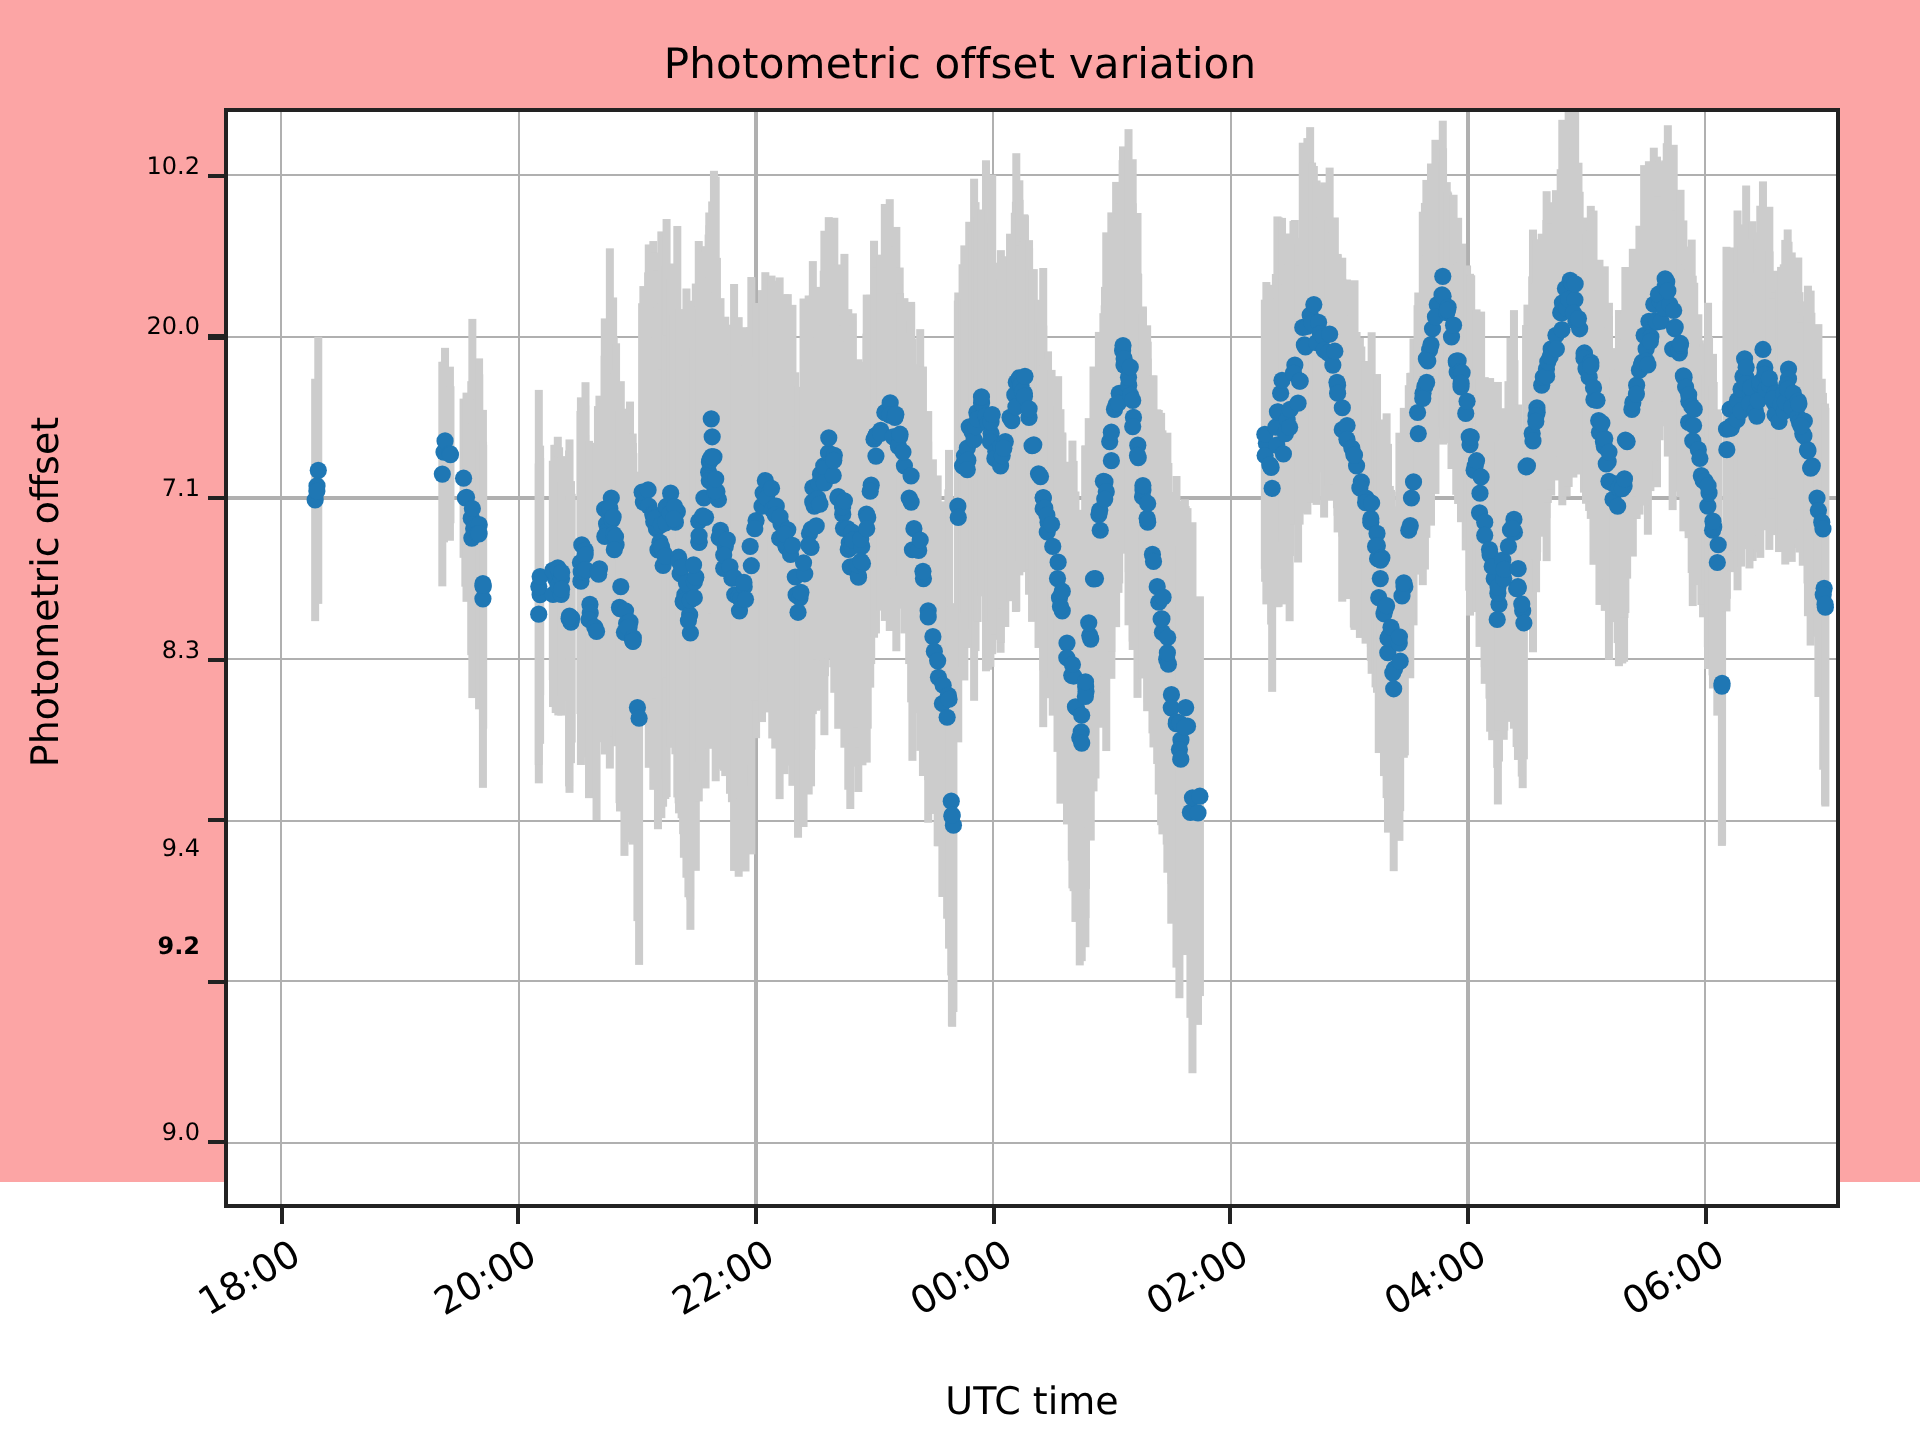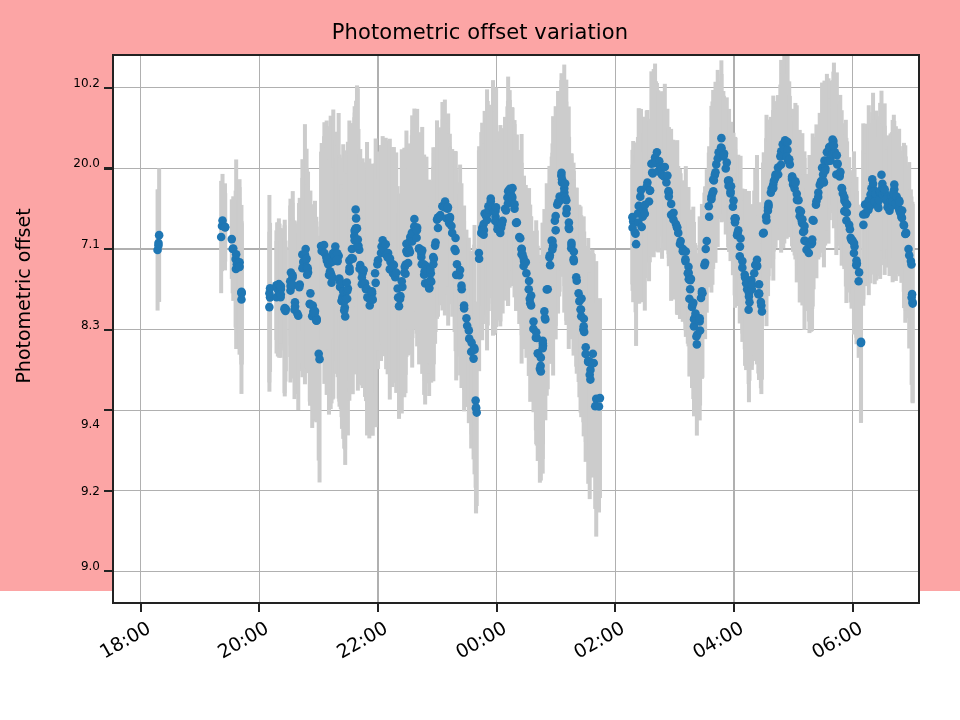--- a/index.html
+++ b/index.html
@@ -99,21 +99,21 @@
 <body>
 
 <div id="figure">
 
   <div id="chart-title">Photometric offset variation</div>
 
   <div id="ylabel">Photometric offset</div>
 
   <div id="ytick-labels">
       <div class="ytick-label" style="top: 559.376px;">9.0</div>
-      <div class="ytick-label" style="top: 484px;">9.2</div>
+      <div class="ytick-label" style="top: 466px; font-weight: bold;">9.2</div>
       <div class="ytick-label" style="top: 398.195px; margin-top: 19px;">9.4</div>
       <div class="ytick-label" style="top: 317.604px;">8.3</div>
       <div class="ytick-label" style="top: 237.014px;">7.1</div>
       <div class="ytick-label" style="top: 156.424px;">20.0</div>
       <div class="ytick-label" style="top: 75.8332px;">10.2</div>
     </div>
   <div id="ytick-marks">
       <div class="ytick-mark" style="top: 570.376px;"></div>
       <div class="ytick-mark" style="top: 489.785px;"></div>
       <div class="ytick-mark" style="top: 409.195px;"></div>
@@ -1704,14 +1704,15 @@
   <div id="xtick-labels-wrap">
       <div class="xtick-label" style="left: 78.7011px; width: 64px;">18:00</div>
       <div class="xtick-label" style="left: 197.373px; width: 64px;">20:00</div>
       <div class="xtick-label" style="left: 316.044px; width: 64px;">22:00</div>
       <div class="xtick-label" style="left: 434.716px; width: 64px;">00:00</div>
       <div class="xtick-label" style="left: 553.387px; width: 64px;">02:00</div>
       <div class="xtick-label" style="left: 672.059px; width: 64px;">04:00</div>
       <div class="xtick-label" style="left: 790.731px; width: 64px;">06:00</div>
     </div>
 
+  <div id="xlabel">UTC time</div>
 
 </div>
 
 </body></html>

